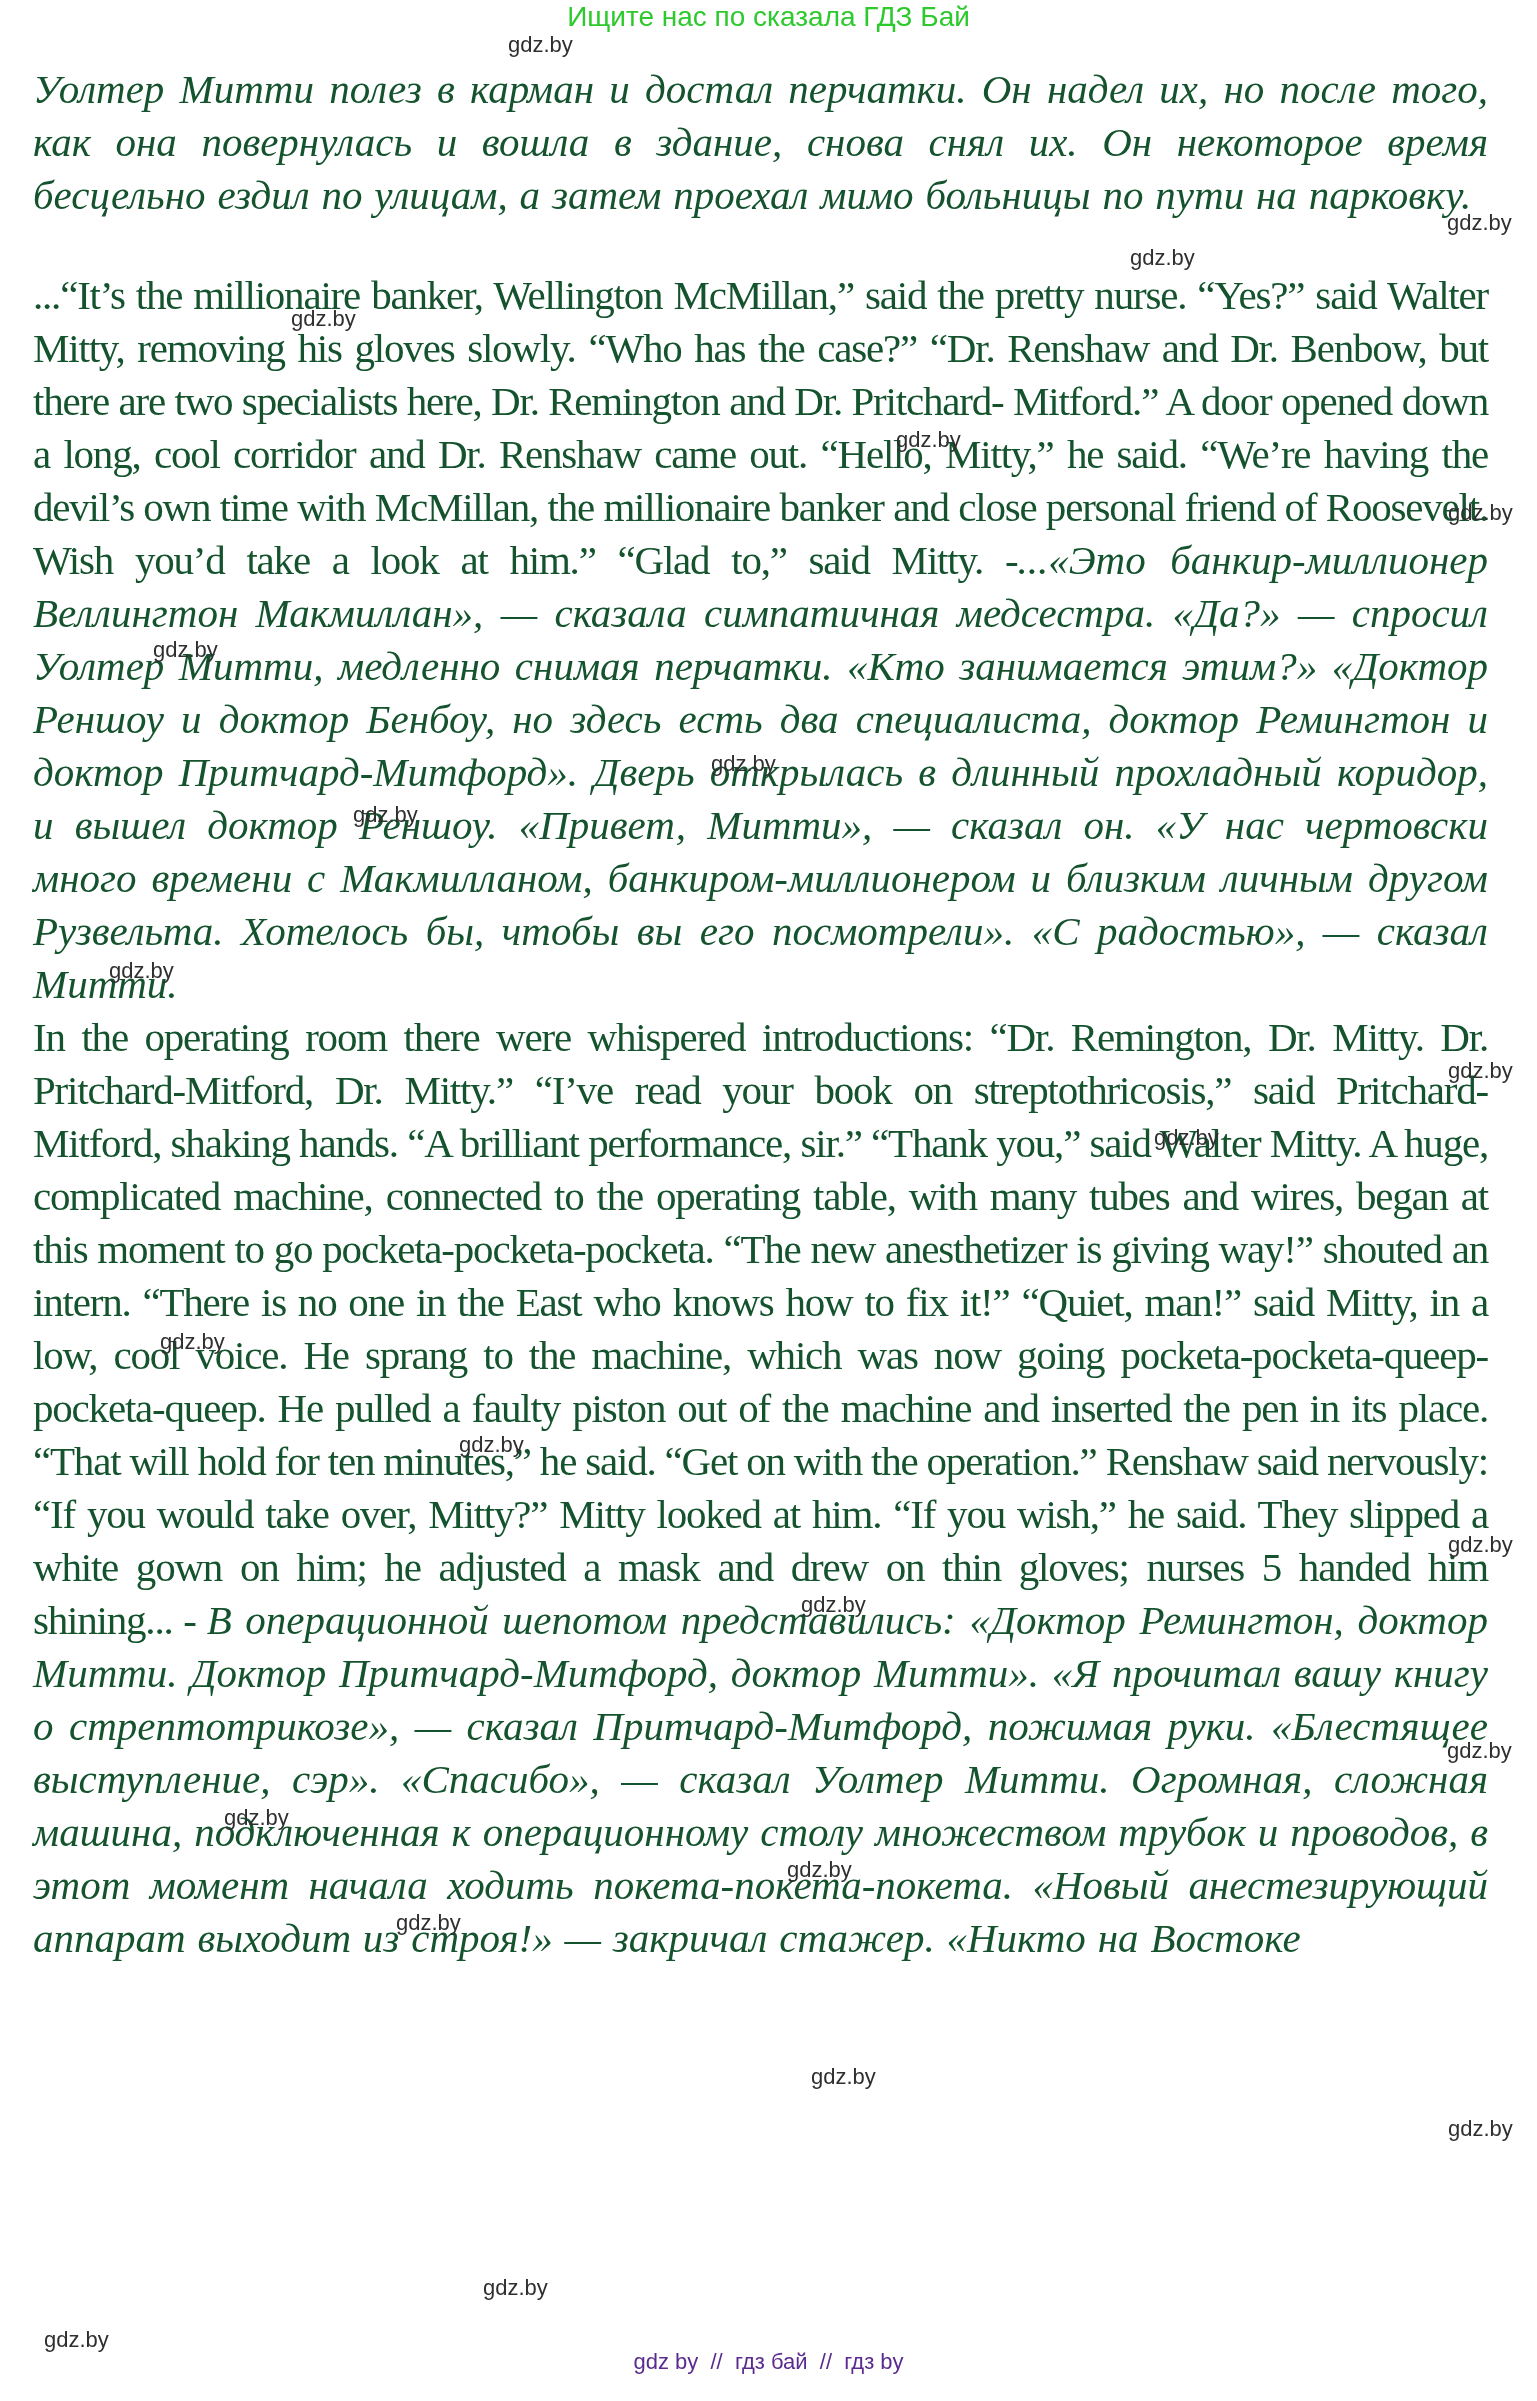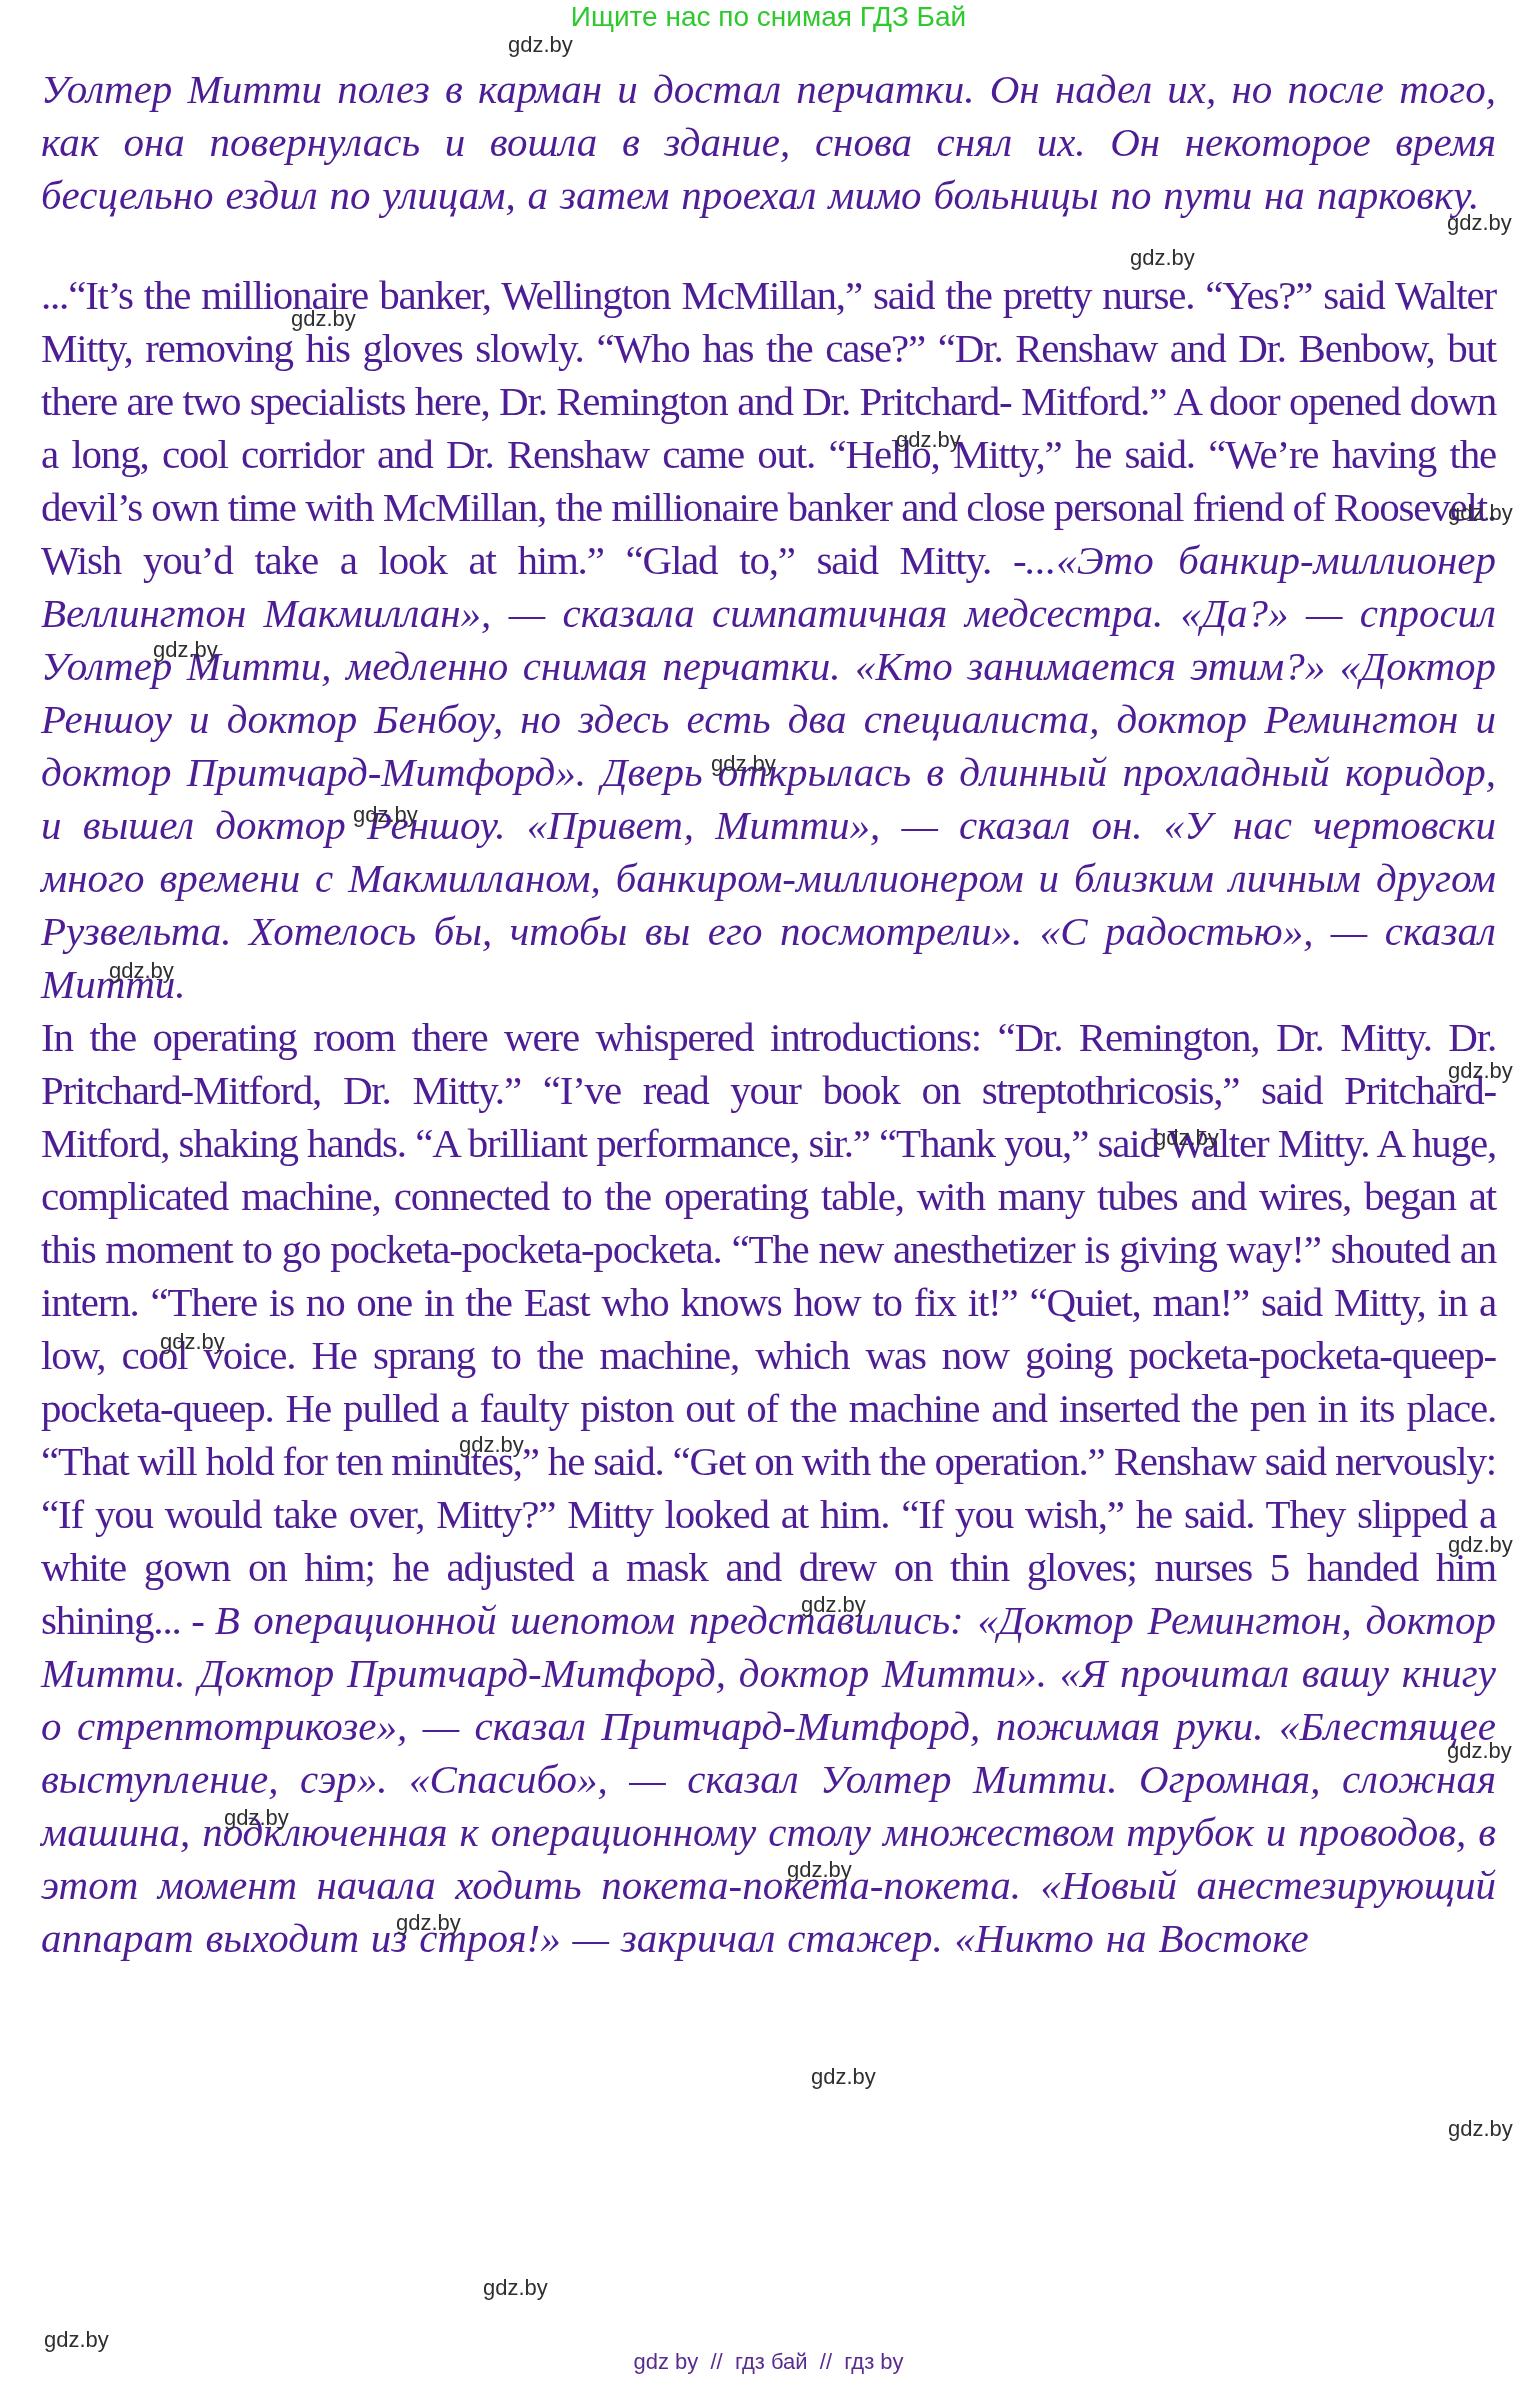--- a/index.html
+++ b/index.html
@@ -19,23 +19,22 @@
     font-size:28px;
     line-height:30px;
     color:var(--promo-color, #2dc92d);
   }
   .content {
     position:absolute;
     left:33px; top:63px;
     width:1455px;
     font-size:41px;
     line-height:53px;
-    color:#4c1d95;
+    color:#14532d;
     text-align:justify;
-    margin-left:8px;
   }
   .content p { margin:0; padding:0; }
   .content p:first-child { margin-bottom:47px; }
   .seg-en { font-style:normal; letter-spacing:-1.2px; }
   .seg-ru { font-style:italic; letter-spacing:0; word-spacing:1.6px; }
   .watermark {
     position:absolute;
     font-family:"Liberation Sans", sans-serif;
     font-size:22px;
     line-height:23.6px;
@@ -50,21 +49,21 @@
     font-family:"Liberation Sans", sans-serif;
     font-size:22px;
     color:var(--footer-color, #5b2c8f);
     white-space:pre;
   }
 </style>
 </head>
 <body>
 
 <div class="page">
-  <div class="promo">Ищите нас по снимая ГДЗ Бай</div>
+  <div class="promo">Ищите нас по сказала ГДЗ Бай</div>
 
   <div class="content" id="paragraphs">
       <p><span class="seg-ru">Уолтер Митти полез в карман и достал перчатки. Он надел их, но после того, как она повернулась и вошла в здание, снова снял их. Он некоторое время бесцельно ездил по улицам, а затем проехал мимо больницы по пути на парковку.</span></p>
       <p><span class="seg-en">...“It’s the millionaire banker, Wellington McMillan,” said the pretty nurse. “Yes?” said Walter Mitty, removing his gloves slowly. “Who has the case?” “Dr. Renshaw and Dr. Benbow, but there are two specialists here, Dr. Remington and Dr. Pritchard- Mitford.” A door opened down a long, cool corridor and Dr. Renshaw came out. “Hello, Mitty,” he said. “We’re having the devil’s own time with McMillan, the millionaire banker and close personal friend of Roosevelt. Wish you’d take a look at him.” “Glad to,” said Mitty. -</span><span class="seg-ru">...«Это банкир-миллионер Веллингтон Макмиллан», — сказала симпатичная медсестра. «Да?» — спросил Уолтер Митти, медленно снимая перчатки. «Кто занимается этим?» «Доктор Реншоу и доктор Бенбоу, но здесь есть два специалиста, доктор Ремингтон и доктор Притчард-Митфорд». Дверь открылась в длинный прохладный коридор, и вышел доктор Реншоу. «Привет, Митти», — сказал он. «У нас чертовски много времени с Макмилланом, банкиром-миллионером и близким личным другом Рузвельта. Хотелось бы, чтобы вы его посмотрели». «С радостью», — сказал Митти.</span></p>
       <p><span class="seg-en">In the operating room there were whispered introductions: “Dr. Remington, Dr. Mitty. Dr. Pritchard-Mitford, Dr. Mitty.” “I’ve read your book on streptothricosis,” said Pritchard- Mitford, shaking hands. “A brilliant performance, sir.” “Thank you,” said Walter Mitty. A huge, complicated machine, connected to the operating table, with many tubes and wires, began at this moment to go pocketa-pocketa-pocketa. “The new anesthetizer is giving way!” shouted an intern. “There is no one in the East who knows how to fix it!” “Quiet, man!” said Mitty, in a low, cool voice. He sprang to the machine, which was now going pocketa-pocketa-queep-pocketa-queep. He pulled a faulty piston out of the machine and inserted the pen in its place. “That will hold for ten minutes,” he said. “Get on with the operation.” Renshaw said nervously: “If you would take over, Mitty?” Mitty looked at him. “If you wish,” he said. They slipped a white gown on him; he adjusted a mask and drew on thin gloves; nurses 5 handed him shining... - </span><span class="seg-ru">В операционной шепотом представились: «Доктор Ремингтон, доктор Митти. Доктор Притчард-Митфорд, доктор Митти». «Я прочитал вашу книгу о стрептотрикозе», — сказал Притчард-Митфорд, пожимая руки. «Блестящее выступление, сэр». «Спасибо», — сказал Уолтер Митти. Огромная, сложная машина, подключенная к операционному столу множеством трубок и проводов, в этот момент начала ходить покета-покета-покета. «Новый анестезирующий аппарат выходит из строя!» — закричал стажер. «Никто на Востоке</span></p>
     </div>
 
   <div id="watermarks">
       <span class="watermark" style="left: 508px; top: 33px;">gdz.by</span>
       <span class="watermark" style="left: 1447px; top: 211px;">gdz.by</span>

